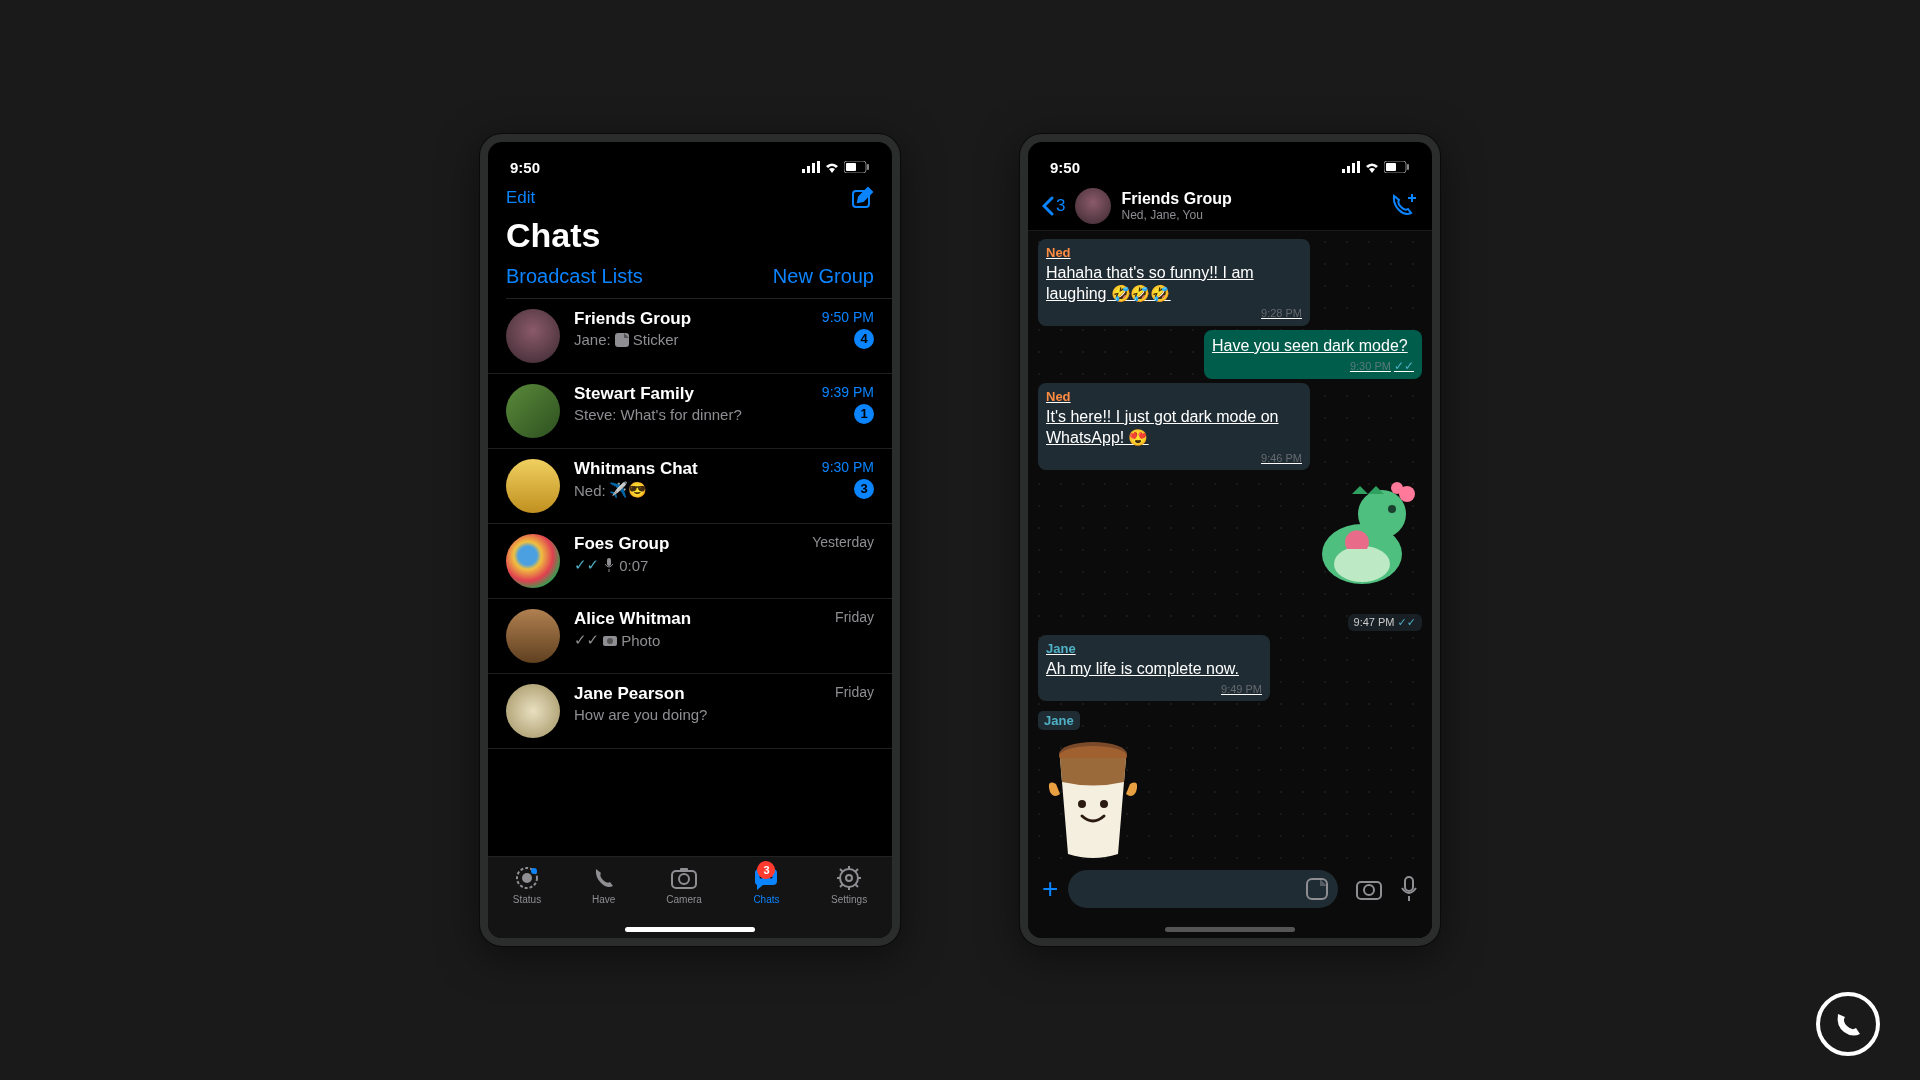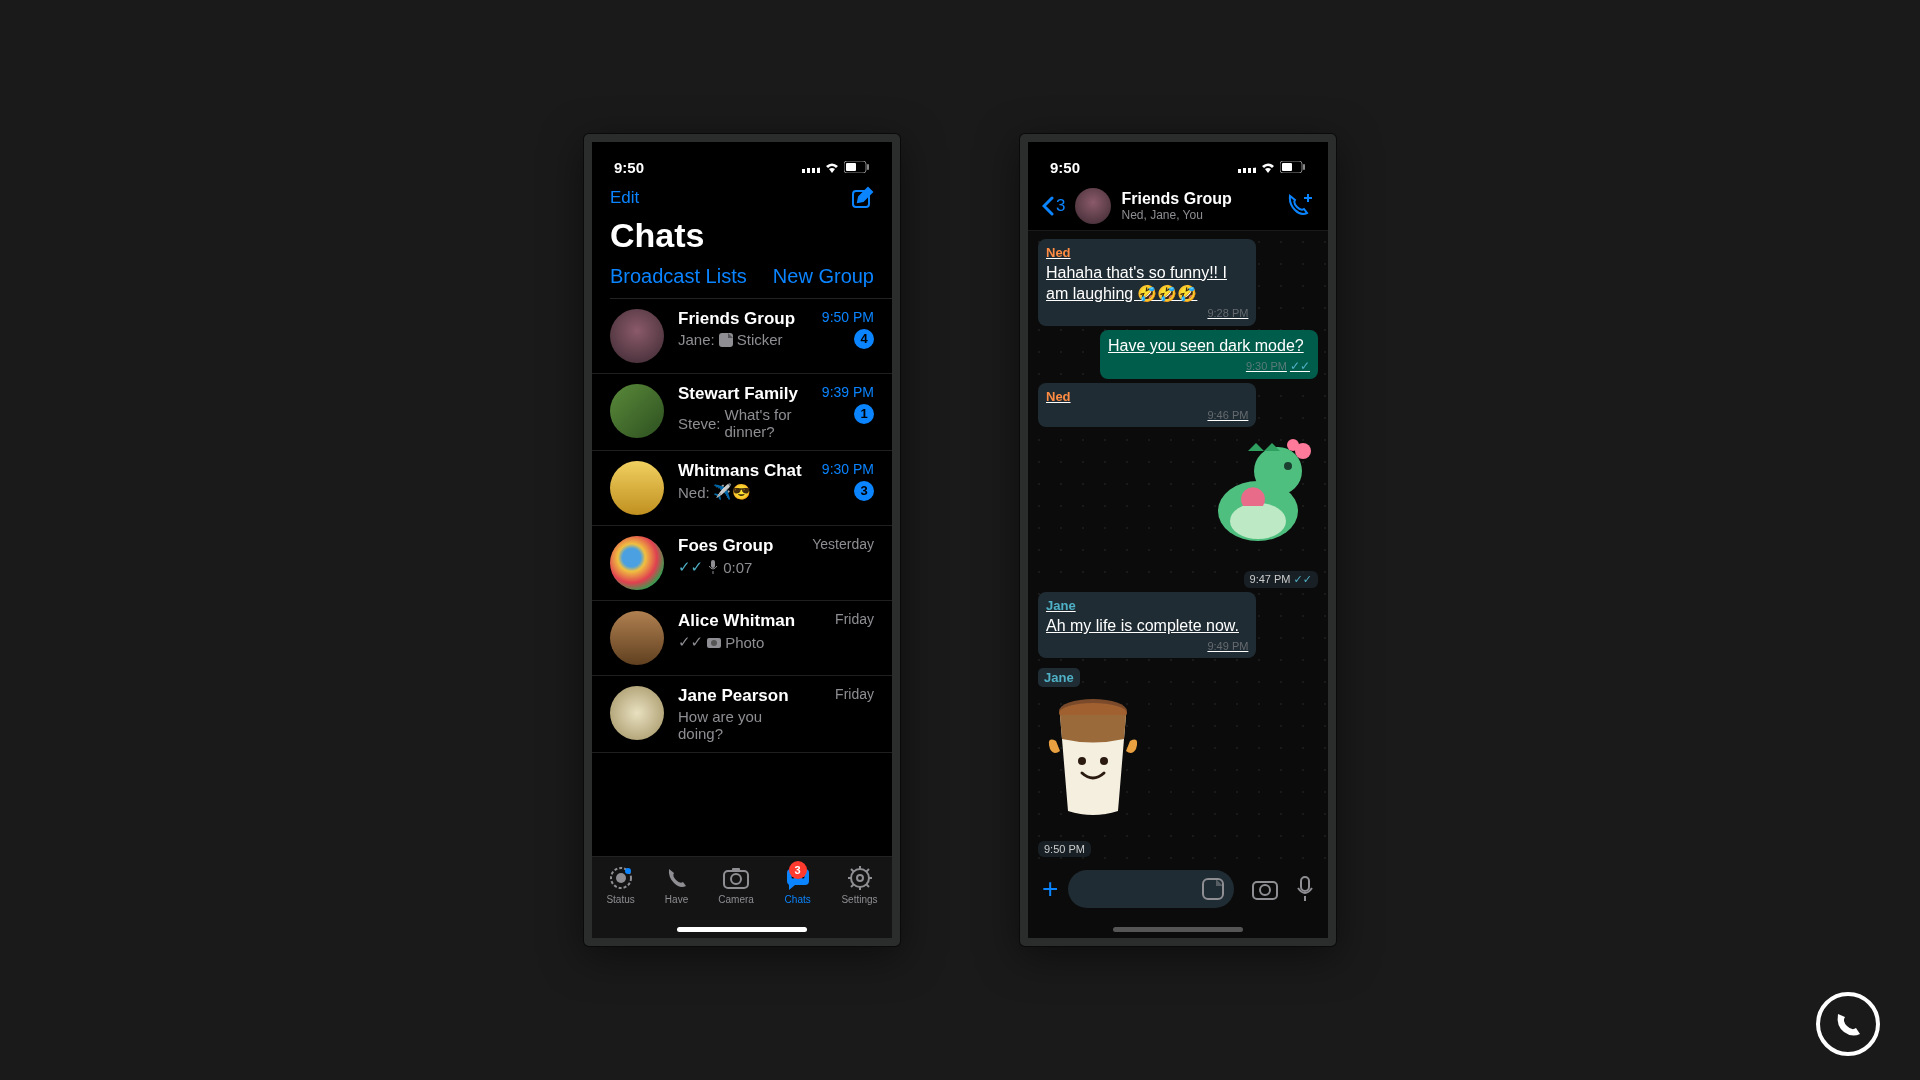--- a/index.html
+++ b/index.html
@@ -7,24 +7,24 @@
     background: #1a1a1a;
     font-family: -apple-system, BlinkMacSystemFont, "Segoe UI", Helvetica, Arial, sans-serif;
     display: flex;
     justify-content: center;
     align-items: center;
     gap: 120px;
     height: 100vh;
     color: #fff;
   }
   .phone {
-    width: 316px;
+    width: 420px;
     height: 812px;
     background: #000;
-    border-radius: 5px;
+    border-radius: 22px;
     border: 8px solid #2b2d2c;
     position: relative;
     overflow: hidden;
     box-shadow: 0 0 0 1px #0a0a0a, 0 10px 40px rgba(0,0,0,.5);
   }
   .notch {
     position: absolute;
     top: 0; left: 50%; transform: translateX(-50%);
     width: 180px; height: 26px;
     background: #000;
@@ -390,20 +390,21 @@
       <div class="bubble-time">9:28 PM</div>
     </div>
 
     <div class="bubble out" style="width:218px;">
       <span>Have you seen dark mode?</span>
       <div class="bubble-time"><span>9:30 PM</span><span class="ticks">✓✓</span></div>
     </div>
 
     <div class="bubble in" style="width:272px;">
       <div class="sender ned">Ned</div>
+      <span>It's here!! I just got dark mode on WhatsApp! 😍</span>
       <div class="bubble-time">9:46 PM</div>
     </div>
 
     <div class="sticker-wrap sticker-out" style="width:130px;">
       <svg width="120" height="120" viewBox="0 0 120 120">
         <ellipse cx="60" cy="80" rx="40" ry="30" fill="#4fbf7f"></ellipse>
         <ellipse cx="60" cy="90" rx="28" ry="18" fill="#bdeac5"></ellipse>
         <circle cx="80" cy="40" r="24" fill="#4fbf7f"></circle>
         <circle cx="90" cy="35" r="4" fill="#1a4030"></circle>
         <path d="M50 20 l8 -8 l8 8 l8 -8 l8 8" fill="#2fa060"></path>

